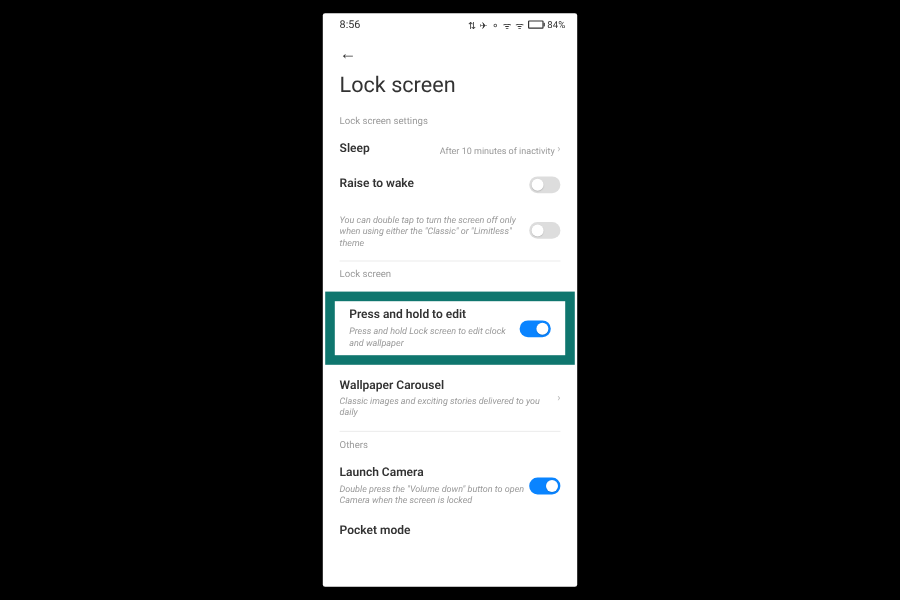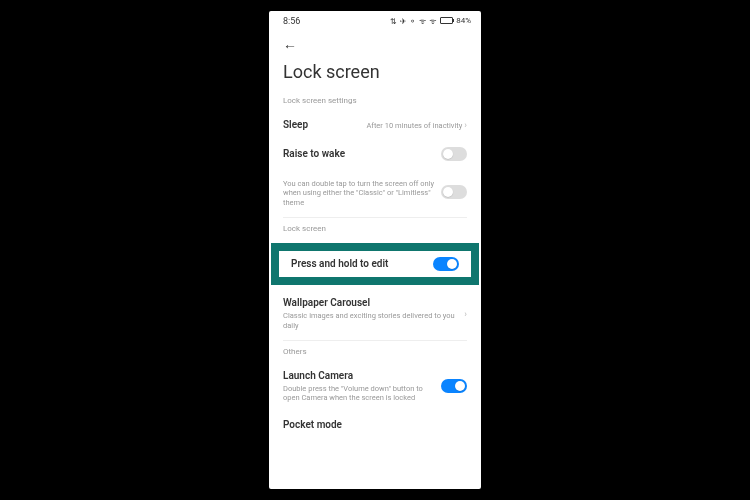--- a/index.html
+++ b/index.html
@@ -83,20 +83,21 @@
     font-size: 10px;
     font-weight: 600;
     color: #333;
     line-height: 1.2;
   }
   .row-sub {
     font-size: 7.5px;
     color: #999;
     line-height: 1.25;
     margin-top: 2px;
+    font-style: italic;
   }
   .row-value {
     font-size: 7.5px;
     color: #999;
     text-align: left;
     line-height: 1.2;
   }
   .chevron {
     font-size: 9px;
     color: #bbb;
@@ -186,20 +187,21 @@
         </div>
     </div>
 
     <div class="divider"></div>
 
     <div class="section-label">Lock screen</div>
 
     <div class="row highlighted">
       <div class="row-text">
         <div class="row-title">Press and hold to edit</div>
+        <div class="row-sub">Press and hold Lock screen to edit clock and wallpaper</div>
       </div>
       <div class="toggle on">
           <div class="toggle-knob"></div>
         </div>
     </div>
 
     <div class="row">
       <div class="row-text">
         <div class="row-title">Wallpaper Carousel</div>
         <div class="row-sub">Classic images and exciting stories delivered to you daily</div>

